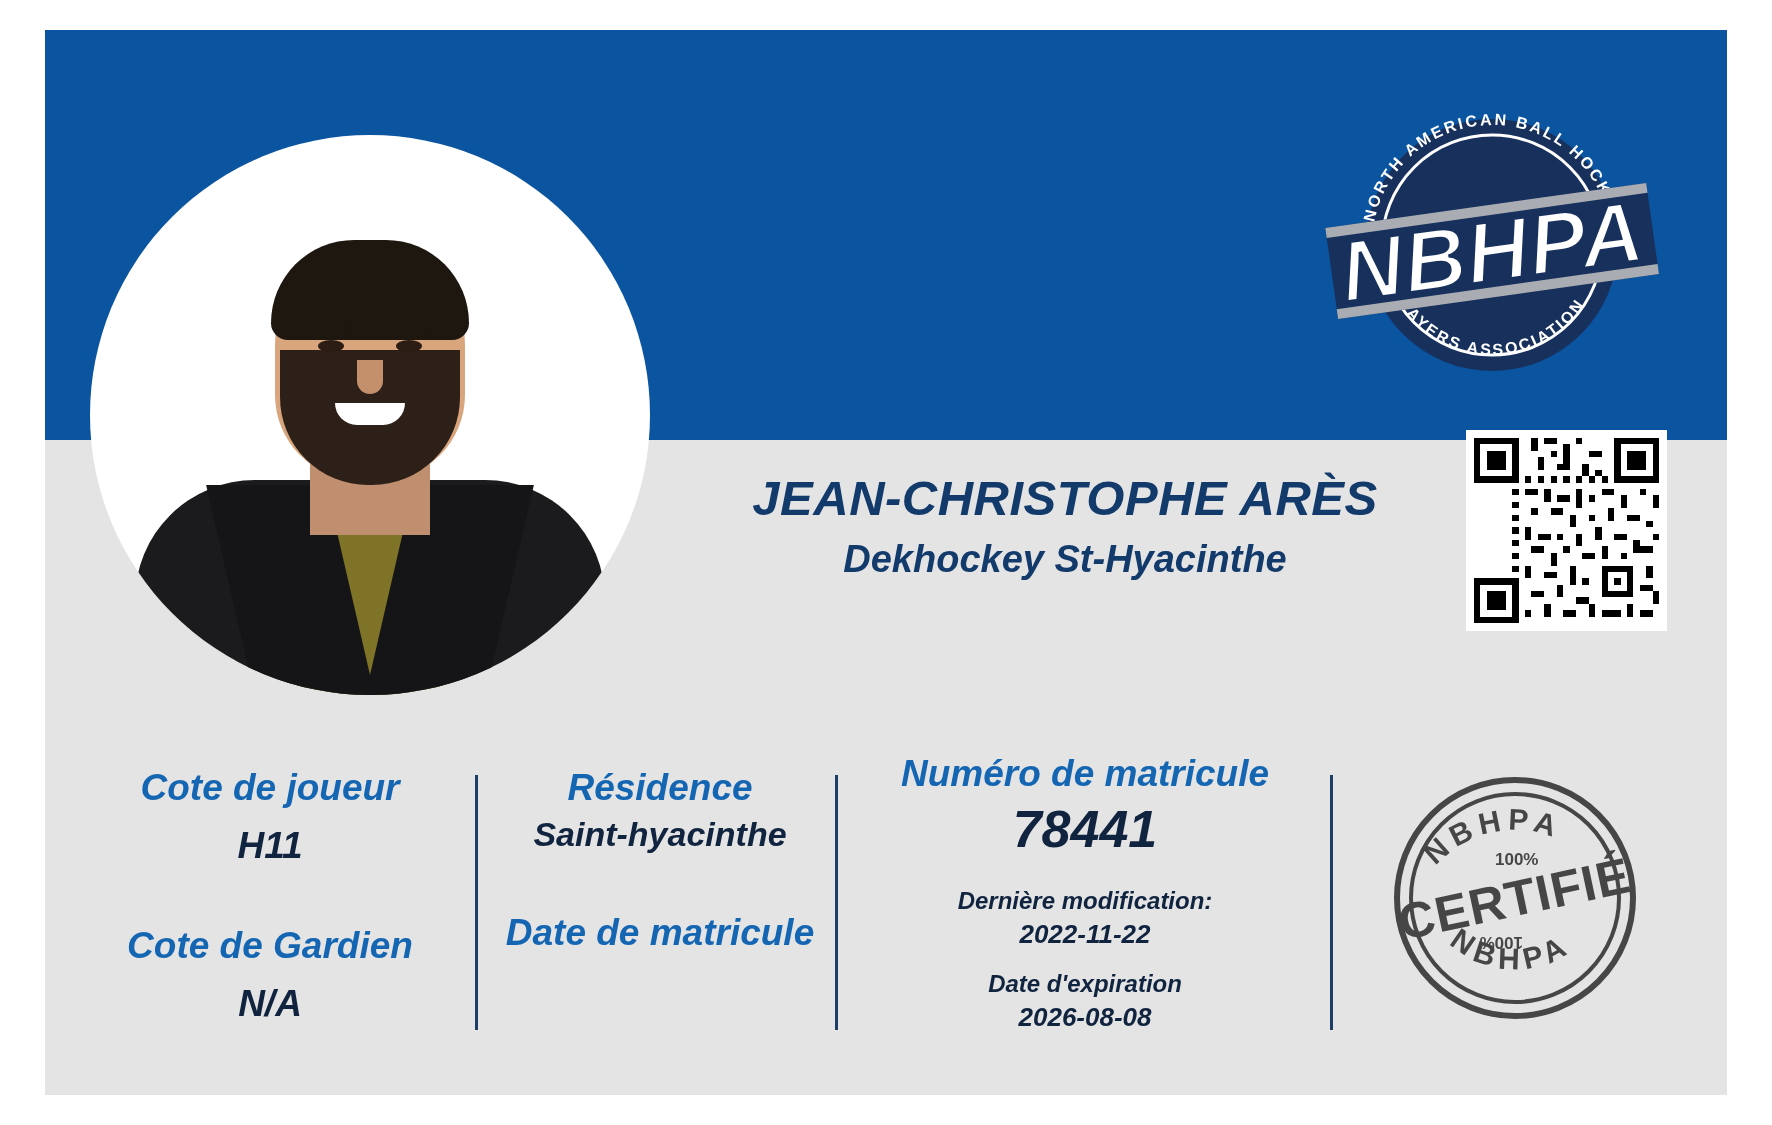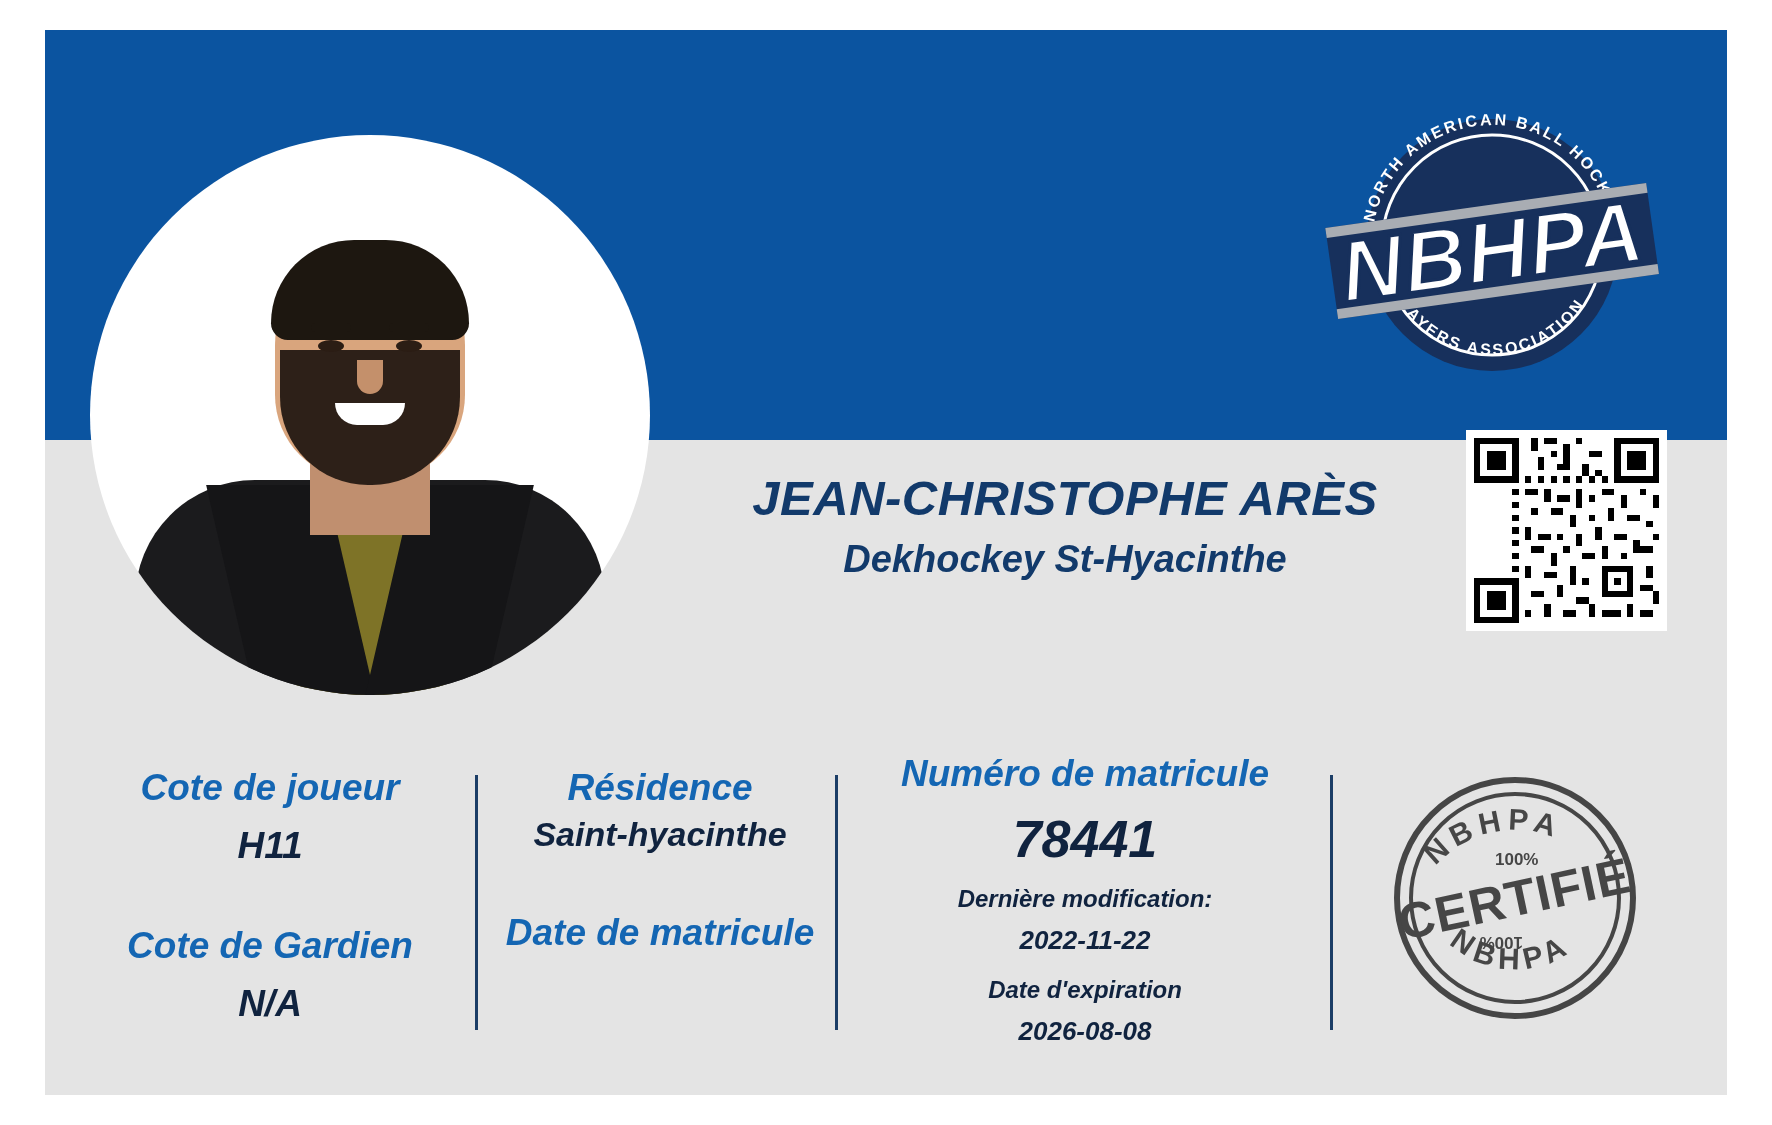--- a/index.html
+++ b/index.html
@@ -239,23 +239,23 @@
   .col-rating .val { font-size: 37px; margin-top: 16px; }
   .col-rating .grp2 { margin-top: 58px; }
 
   .col-res { left: 450px; top: 22px; width: 330px; }
   .col-res .lbl { font-size: 37px; }
   .col-res .val { font-size: 34px; margin-top: 6px; color: #10233f; }
   .col-res .grp2 { margin-top: 58px; }
 
   .col-mat { left: 805px; top: 8px; width: 470px; }
   .col-mat .lbl { font-size: 37px; }
-  .col-mat .num { font-size: 52px; font-weight: bold; font-style: italic; color: #10233f; margin-top: 14px; }
-  .col-mat .small-lbl { font-size: 24px; font-weight: bold; font-style: italic; color: #10233f; margin-top: 16px; }
-  .col-mat .small-val { font-size: 26px; font-weight: bold; font-style: italic; color: #10233f; margin-top: 12px; }
+  .col-mat .num { font-size: 52px; font-weight: bold; font-style: italic; color: #10233f; margin-top: 4px; }
+  .col-mat .small-lbl { font-size: 24px; font-weight: bold; font-style: italic; color: #10233f; margin-top: 28px; }
+  .col-mat .small-val { font-size: 26px; font-weight: bold; font-style: italic; color: #10233f; margin-top: 4px; }
 
   
   .stamp {
     position: absolute;
     left: 1330px;
     top: 8px;
     width: 280px;
     height: 280px;
     opacity: 0.85;
   }

